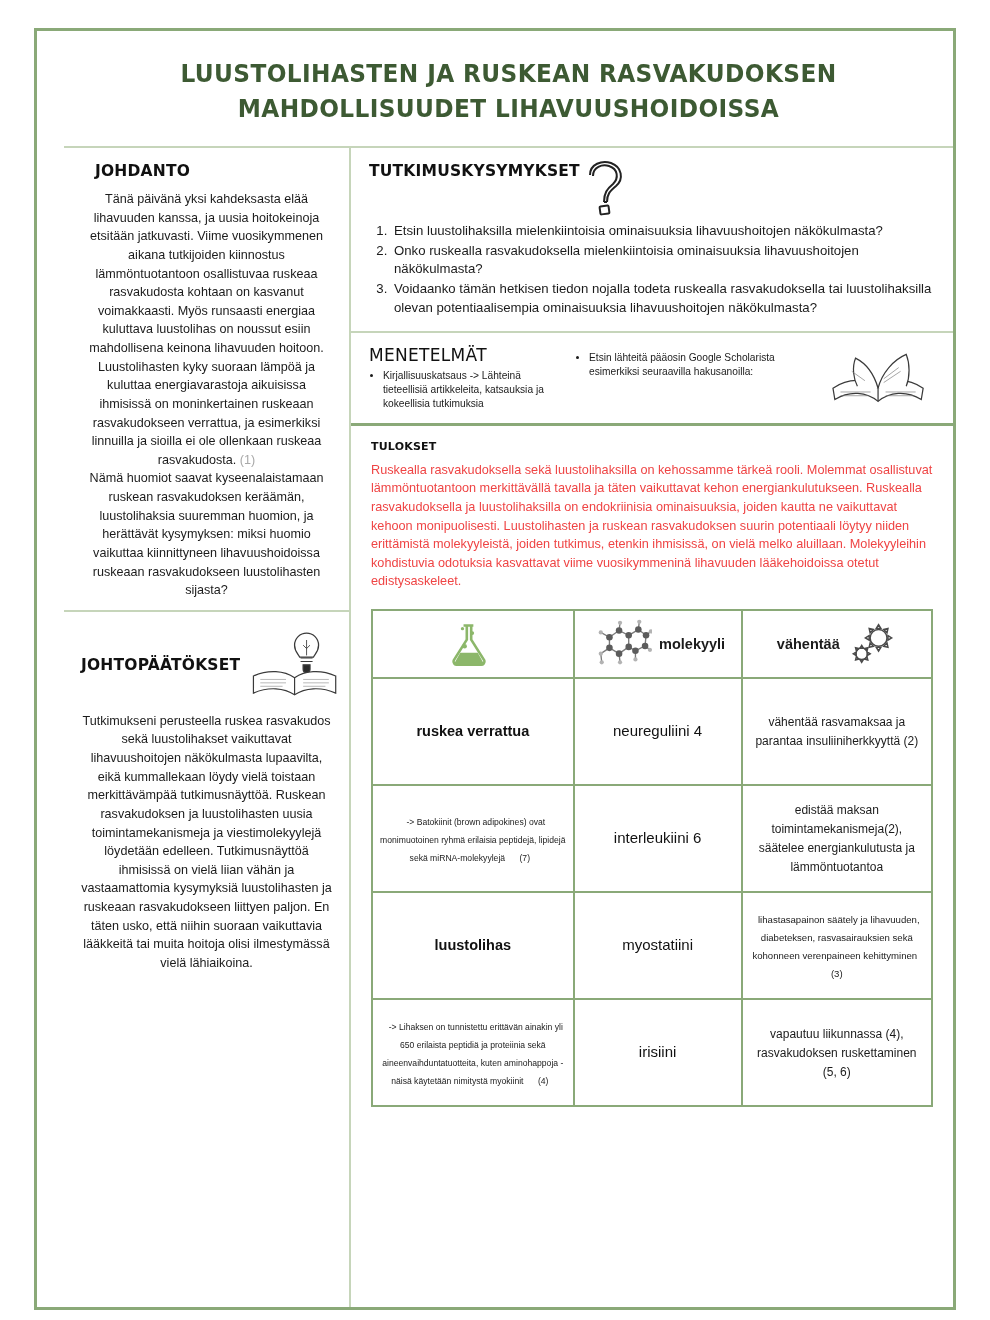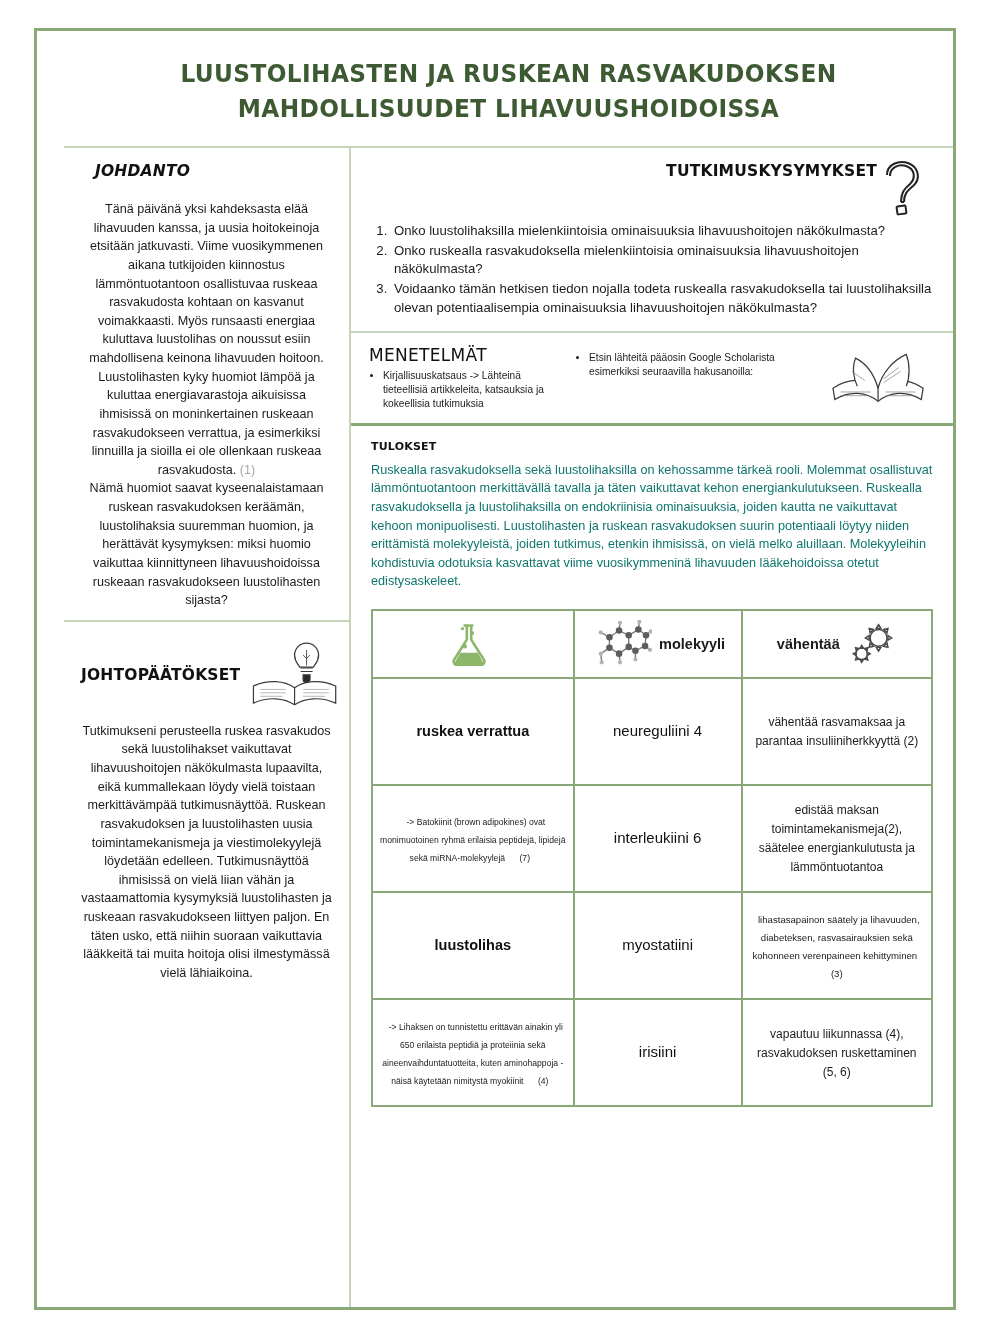--- a/index.html
+++ b/index.html
@@ -65,21 +65,21 @@
     padding: 14px 17px 10px 17px;
     border-bottom: 2px solid #c6d5ba;
   }
   .sec-h {
     font-family: "DejaVu Sans", sans-serif;
     font-weight: 700;
     font-size: 15.5px;
     color: #111111;
     letter-spacing: 0.2px;
   }
-  .intro .sec-h { margin-left: 14px; margin-bottom: 20px; font-style: italic; }
+  .intro .sec-h { margin-left: 14px; margin-bottom: 10px; }
   .body-txt {
     font-size: 12.6px;
     line-height: 1.48;
     color: #1b1b1b;
     text-align: center;
   }
   .ref { color: #a8a8a8; }
 
   
   .concl {
@@ -96,21 +96,21 @@
   }
   .concl-head .sec-h { padding-top: 28px; }
   .icon-bulb { width: 104px; height: 72px; flex: none; }
 
   
   .questions {
     padding: 14px 18px 12px 18px;
     border-bottom: 2px solid #c6d5ba;
     position: relative;
   }
-  .q-head { display: flex; justify-content: flex-end; align-items: flex-start; }
+  .q-head { display: flex; justify-content: flex-start; align-items: flex-start; }
   .icon-q { width: 52px; height: 58px; flex: none; margin-top: -4px; margin-right: 6px; }
   ol.qlist { margin: 6px 0 0 22px; }
   ol.qlist li {
     font-size: 13.2px;
     line-height: 1.42;
     color: #1b1b1b;
     padding-left: 3px;
     margin-bottom: 1px;
   }
 
@@ -134,21 +134,21 @@
   ol.mnum { margin: 1px 0 0 15px; }
   ol.mnum li { font-size: 10.2px; line-height: 1.42; color: #1b1b1b; }
   .icon-book { width: 104px; height: 62px; }
 
   
   .results { padding: 14px 20px 12px 20px; }
   .results .sec-h { font-size: 11px; margin-bottom: 8px; }
   .results p {
     font-size: 12.7px;
     line-height: 1.46;
-    color: #0f766e;
+    color: #ef4444;
     text-align: left;
   }
 
   
   .tbl-wrap { padding: 6px 20px 14px 20px; }
   table.mol {
     width: 100%;
     border-collapse: collapse;
     table-layout: fixed;
   }
@@ -185,21 +185,21 @@
       <div class="title-line">MAHDOLLISUUDET LIHAVUUSHOIDOISSA</div>
     </div>
 
     <div class="body-grid">
 
       <div class="col-left">
 
         <div class="intro">
           <div class="sec-h">JOHDANTO</div>
           <p class="body-txt">Tänä päivänä yksi kahdeksasta elää lihavuuden kanssa, ja uusia hoitokeinoja etsitään jatkuvasti. Viime vuosikymmenen aikana tutkijoiden kiinnostus lämmöntuotantoon osallistuvaa ruskeaa rasvakudosta kohtaan on kasvanut voimakkaasti. Myös runsaasti energiaa kuluttava luustolihas on noussut esiin mahdollisena keinona lihavuuden hoitoon.</p>
-          <p class="body-txt"><span>Luustolihasten kyky huomiot lämpöä ja kuluttaa energiavarastoja aikuisissa ihmisissä on moninkertainen ruskeaan rasvakudokseen verrattua, ja esimerkiksi linnuilla ja sioilla ei ole ollenkaan ruskeaa rasvakudosta. </span><span class="ref">(1)</span></p>
+          <p class="body-txt"><span>Luustolihasten kyky suoraan lämpöä ja kuluttaa energiavarastoja aikuisissa ihmisissä on moninkertainen ruskeaan rasvakudokseen verrattua, ja esimerkiksi linnuilla ja sioilla ei ole ollenkaan ruskeaa rasvakudosta. </span><span class="ref">(1)</span></p>
           <p class="body-txt">Nämä huomiot saavat kyseenalaistamaan ruskean rasvakudoksen keräämän, luustolihaksia suuremman huomion, ja herättävät kysymyksen: miksi huomio vaikuttaa kiinnittyneen lihavuushoidoissa ruskeaan rasvakudokseen luustolihasten sijasta?</p>
         </div>
 
         <div class="concl">
           <div class="concl-head">
             <div class="sec-h">JOHTOPÄÄTÖKSET</div>
             <svg class="icon-bulb" viewBox="0 0 120 84">
               <g fill="none" stroke="#3a3a3a" stroke-width="1.5">
                 <path d="M70 6 a14 14 0 0 1 14 14 c0 7-4 10-6 14 l-16 0 c-2-4-6-7-6-14 a14 14 0 0 1 14-14 z"></path>
                 <path d="M63 35 h14 M63 39 h14" stroke-width="1.2"></path>
@@ -229,21 +229,21 @@
             <svg class="icon-q" viewBox="0 0 52 58">
               <g fill="none" stroke="#222" stroke-width="2">
                 <path d="M10 17 C10 6 22 2 31 5 C42 9 44 21 36 28 C30 33 27 36 27 44"></path>
                 <path d="M13 18 C13 9 22 6 29 8 C38 11 39 20 33 26 C27 31 24 35 24 44"></path>
                 <path d="M27 44 L24 44"></path>
                 <rect x="20" y="48" width="9" height="8" rx="1" transform="rotate(-8 24 52)"></rect>
               </g>
             </svg>
           </div>
           <ol class="qlist">
-            <li>Onko luustolihaksilla mielenkiintoisia ominaisuuksia lihavuushoitojen näkökulmasta?</li>
+            <li>Etsin luustolihaksilla mielenkiintoisia ominaisuuksia lihavuushoitojen näkökulmasta?</li>
             <li>Onko ruskealla rasvakudoksella mielenkiintoisia ominaisuuksia lihavuushoitojen näkökulmasta?</li>
             <li>Voidaanko tämän hetkisen tiedon nojalla todeta ruskealla rasvakudoksella tai luustolihaksilla olevan potentiaalisempia ominaisuuksia lihavuushoitojen näkökulmasta?</li>
           </ol>
         </div>
 
         <div class="methods">
           <div class="m-grid">
             <div class="m-left">
               <div class="sec-h">MENETELMÄT</div>
               <ul class="mlist">

